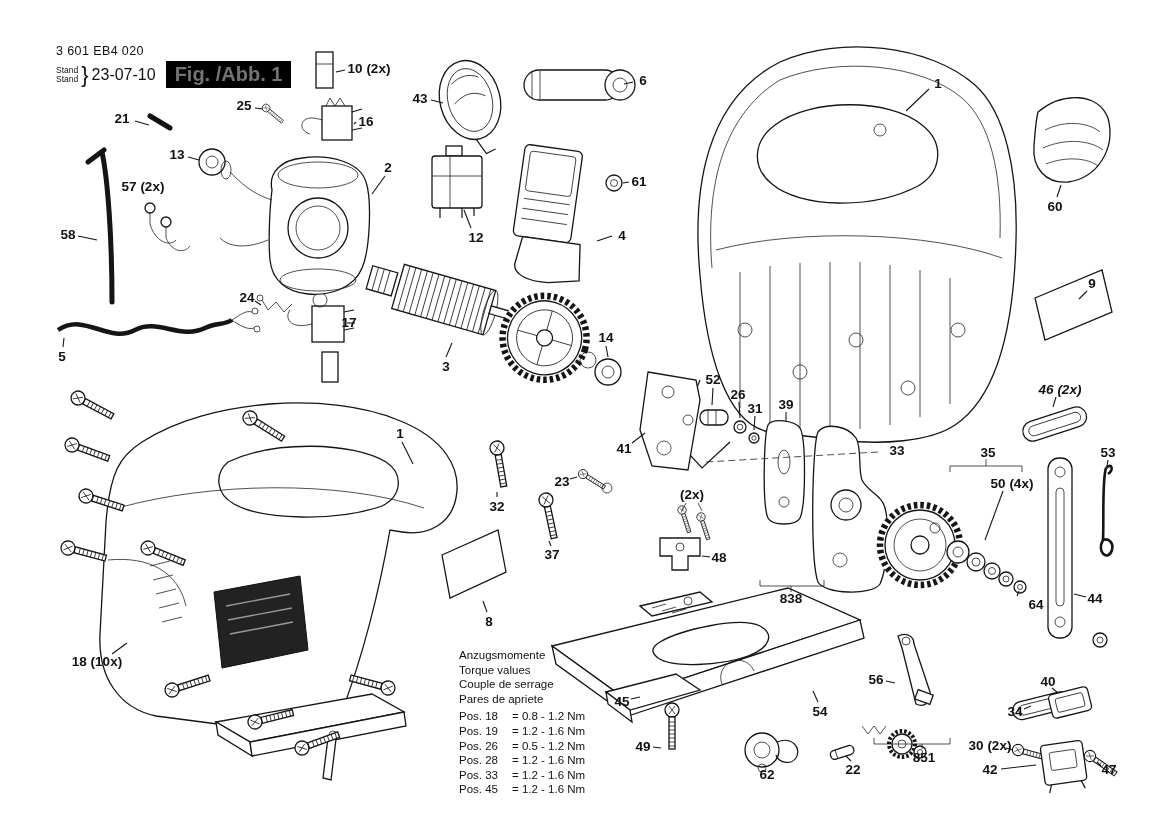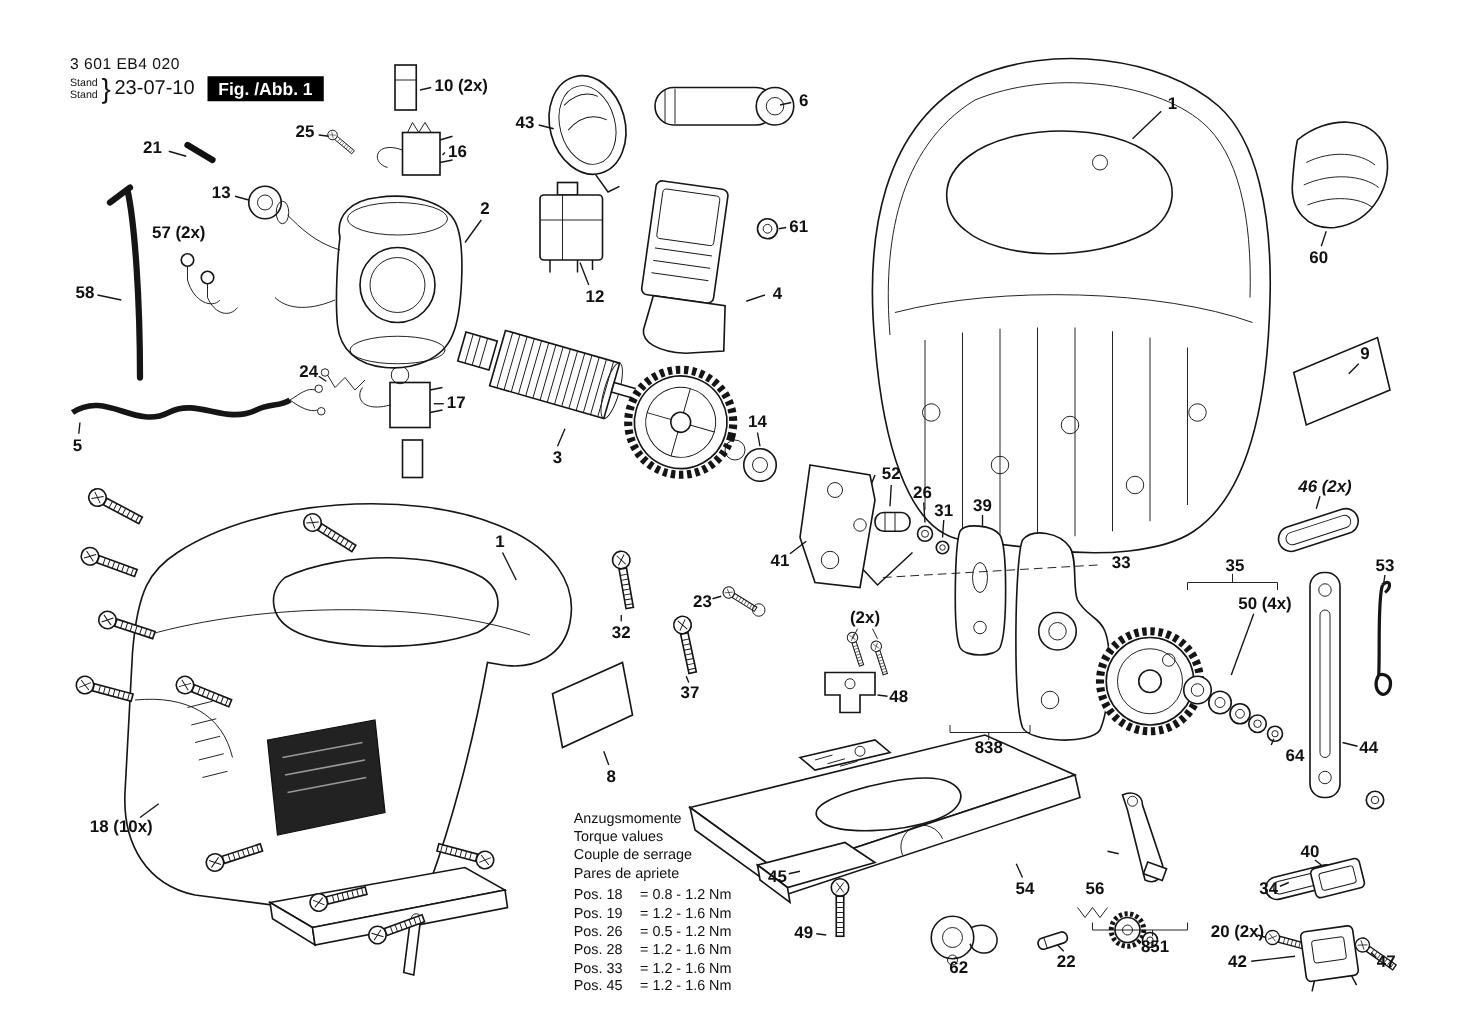--- a/index.html
+++ b/index.html
@@ -23,21 +23,21 @@
   .teeth { fill:none; stroke:#151515; stroke-width:6.5; stroke-dasharray:3.5 3; }
   .dark { fill:#222; stroke:#111; stroke-width:1; }
   .grayline { stroke:#999; stroke-width:1.4; fill:none; }
   
   .hdr { position:absolute; left:56px; top:44px; z-index:6; }
   .hdr .pn { font-size:12.5px; letter-spacing:0.4px; }
   .hdr .row { display:flex; align-items:center; gap:3px; margin-top:3px; }
   .issue { font-size:8.5px; line-height:9px; }
   .brace { font-size:22px; font-weight:300; line-height:20px; }
   .date { font-size:16px; margin-right:7px; }
-  .figbox { background:#000; color:#ffffff; font-weight:bold; font-size:14px; padding:2px 9px; }
+  .figbox { background:#000; color:#737373; font-weight:bold; font-size:20px; padding:2px 9px; }
   
   .torque { position:absolute; left:459px; top:648px; font-size:11.5px; line-height:14.6px; z-index:6; white-space:nowrap; }
   .torque .rows { margin-top:3px; }
   .trow { display:flex; }
   .trow .pos { width:53px; }
   
   .footer { position:absolute; left:56px; top:732px; font-size:10.5px; line-height:13.2px; z-index:6; }
 </style>
 </head>
 <body>
@@ -432,21 +432,21 @@
       <div class="callout" style="left: 420px; top: 98px;">43</div>
       <div class="callout" style="left: 643px; top: 80px;">6</div>
       <div class="callout" style="left: 177px; top: 154px;">13</div>
       <div class="callout" style="left: 143px; top: 186px;">57 (2x)</div>
       <div class="callout" style="left: 388px; top: 167px;">2</div>
       <div class="callout" style="left: 476px; top: 237px;">12</div>
       <div class="callout" style="left: 639px; top: 181px;">61</div>
       <div class="callout" style="left: 622px; top: 235px;">4</div>
       <div class="callout" style="left: 68px; top: 234px; text-align: right;">58</div>
       <div class="callout" style="left: 247px; top: 297px;">24</div>
-      <div class="callout" style="left: 365px; top: 322px; text-align: center;">17</div>
+      <div class="callout" style="left: 349px; top: 322px; text-align: center;">17</div>
       <div class="callout" style="left: 446px; top: 366px;">3</div>
       <div class="callout" style="left: 606px; top: 337px;">14</div>
       <div class="callout" style="left: 62px; top: 356px;">5</div>
       <div class="callout" style="left: 938px; top: 83px;">1</div>
       <div class="callout" style="left: 1092px; top: 283px;">9</div>
       <div class="callout" style="left: 1055px; top: 206px;">60</div>
       <div class="callout" style="left: 713px; top: 379px;">52</div>
       <div class="callout" style="left: 738px; top: 394px;">26</div>
       <div class="callout" style="left: 755px; top: 408px;">31</div>
       <div class="callout" style="left: 786px; top: 404px;">39</div>
@@ -462,24 +462,24 @@
       <div class="callout" style="left: 692px; top: 494px;">(2x)</div>
       <div class="callout" style="left: 719px; top: 557px;">48</div>
       <div class="callout" style="left: 791px; top: 598px;">838</div>
       <div class="callout" style="left: 1095px; top: 598px;">44</div>
       <div class="callout" style="left: 996px; top: 604px; margin-left: 40px;">64</div>
       <div class="callout" style="left: 400px; top: 433px;">1</div>
       <div class="callout" style="left: 489px; top: 621px;">8</div>
       <div class="callout" style="left: 97px; top: 661px;">18 (10x)</div>
       <div class="callout" style="left: 622px; top: 701px;">45</div>
       <div class="callout" style="left: 820px; top: 711px;">54</div>
-      <div class="callout" style="left: 876px; top: 679px; margin-top: 32px;">56</div>
+      <div class="callout" style="left: 876px; top: 679px;">56</div>
       <div class="callout" style="left: 1015px; top: 711px;">34</div>
       <div class="callout" style="left: 1048px; top: 681px;">40</div>
-      <div class="callout" style="left: 990px; top: 745px;">20 (2x)</div>
+      <div class="callout" style="left: 990px; top: 745px;">30 (2x)</div>
       <div class="callout" style="left: 990px; top: 769px;">42</div>
       <div class="callout" style="left: 1109px; top: 769px;">47</div>
       <div class="callout" style="left: 924px; top: 757px;">851</div>
       <div class="callout" style="left: 853px; top: 769px;">22</div>
       <div class="callout" style="left: 767px; top: 774px;">62</div>
       <div class="callout" style="left: 643px; top: 746px;">49</div>
     </div>
 
   <div class="hdr">
     <div class="pn">3 601 EB4 020</div>

